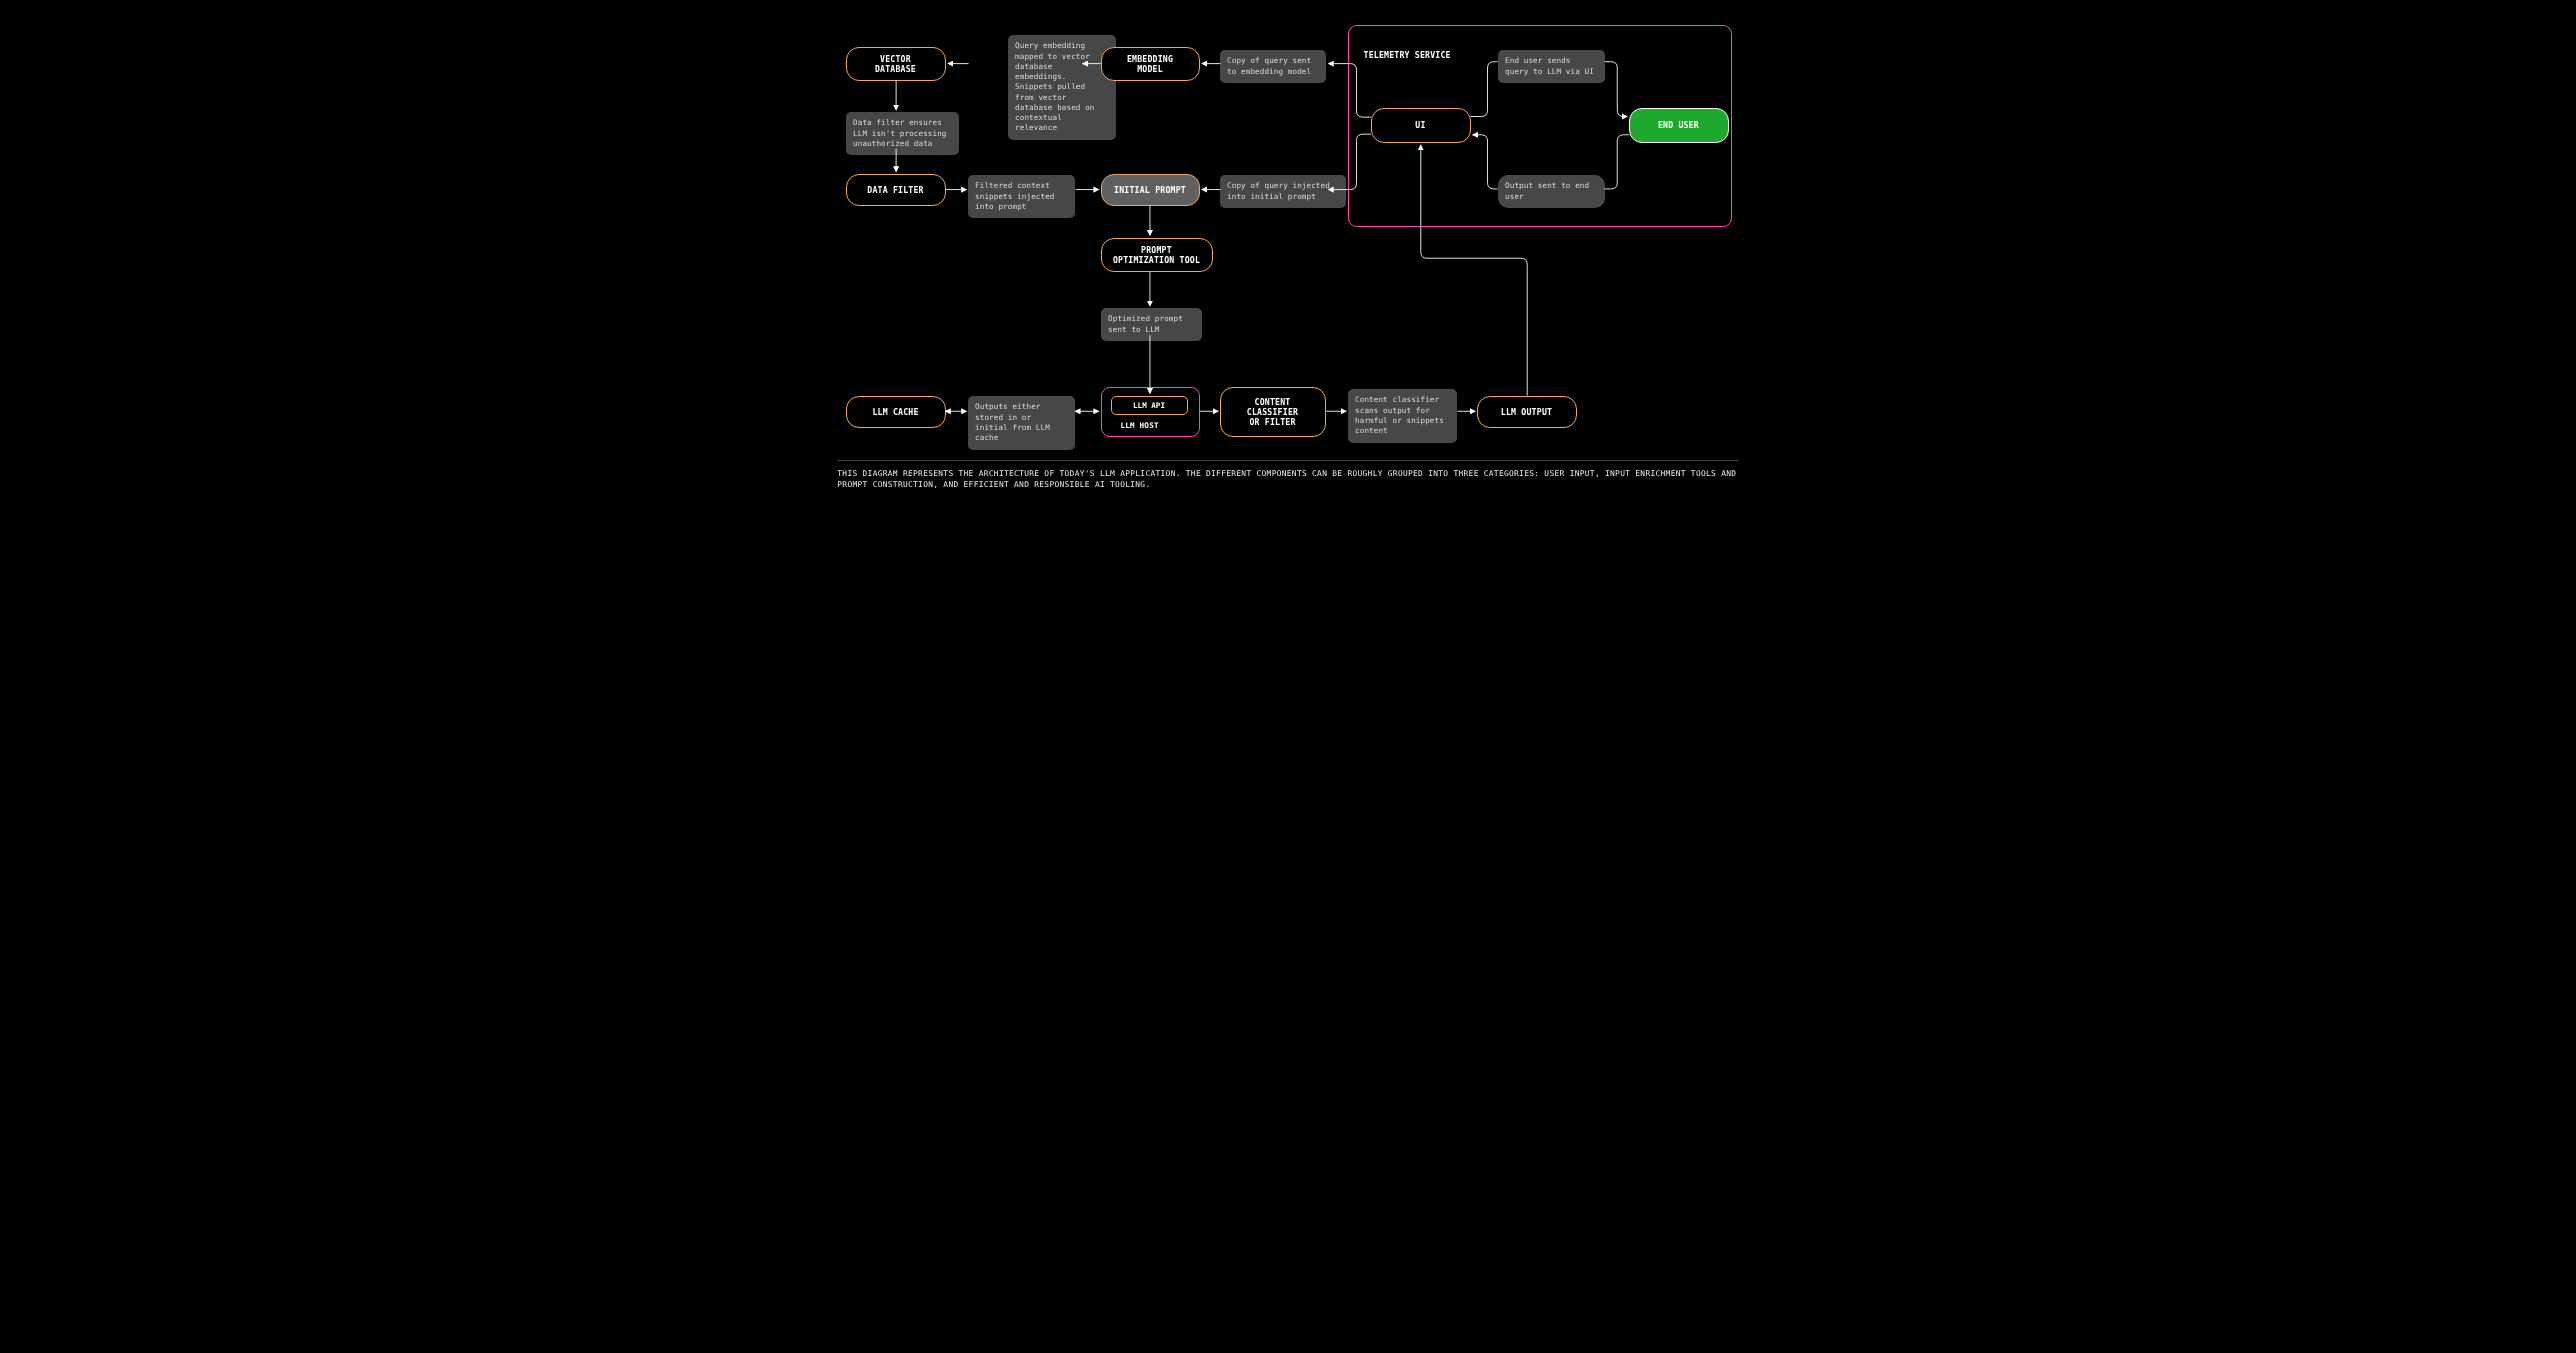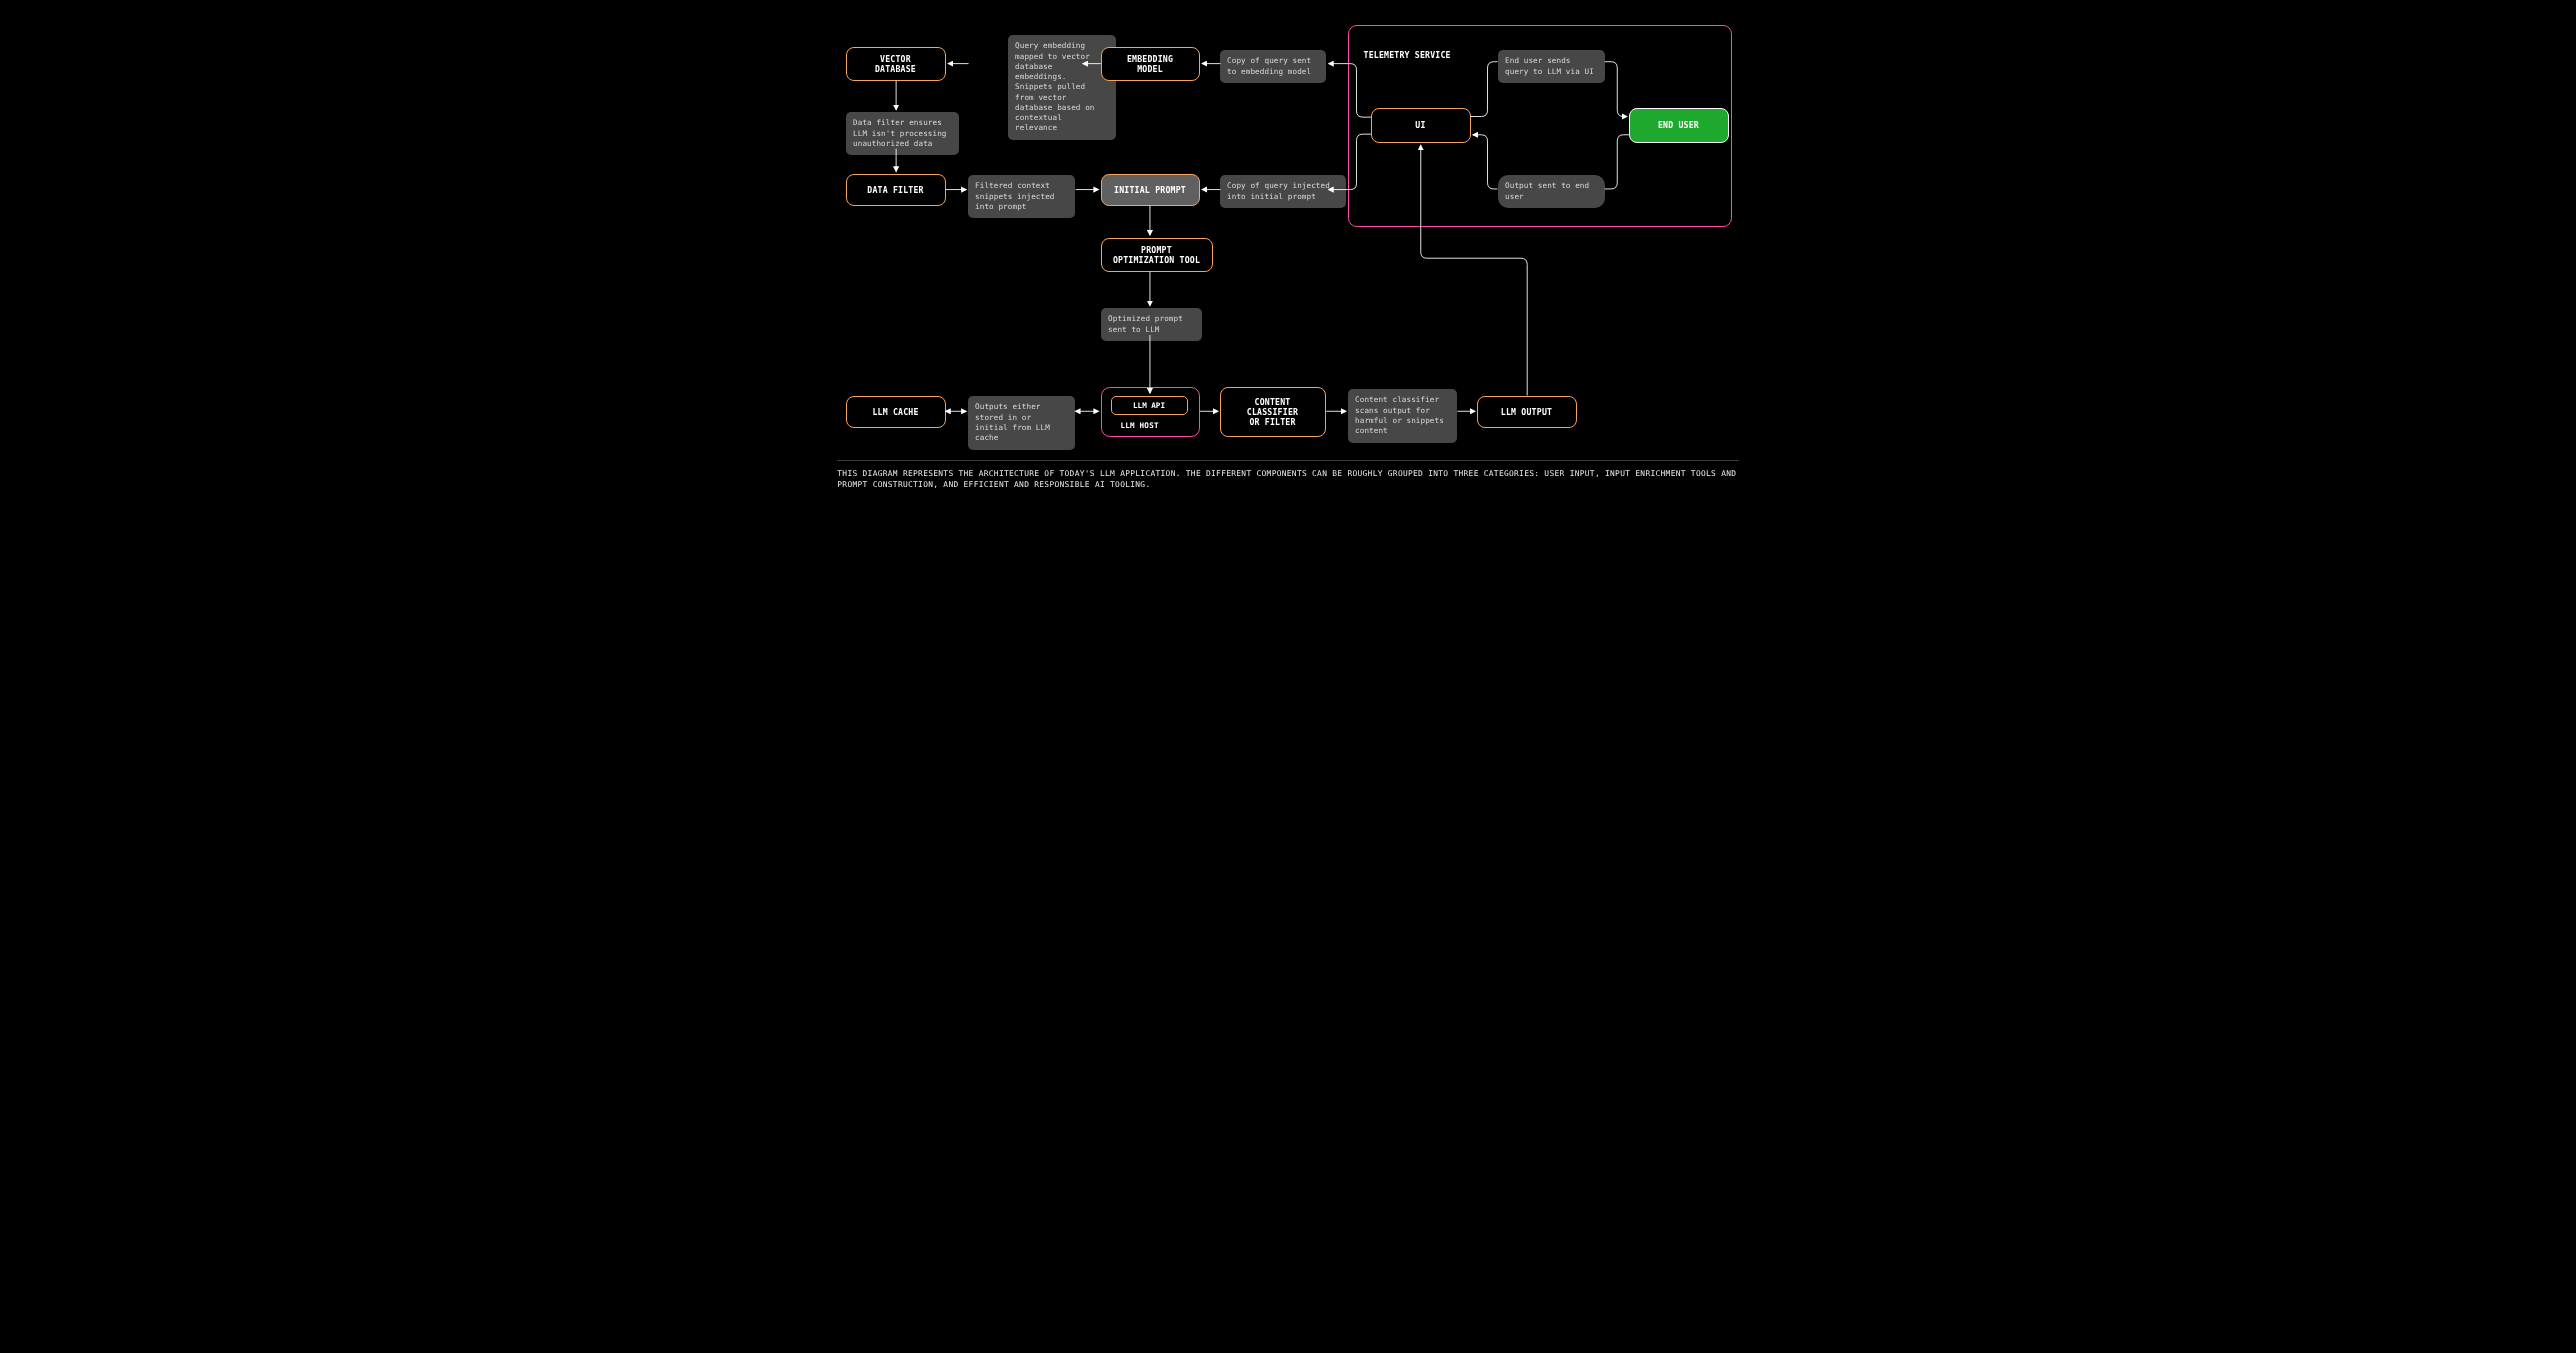--- a/index.html
+++ b/index.html
@@ -1,17 +1,17 @@
 <!DOCTYPE html>
 <html style="font-size:10px"><head>
 <meta charset="utf-8">
 <style>
   html,body{margin:0;padding:0;background:#000;color:#fff;font-family:ui-monospace,Menlo,Consolas,monospace;}
   .canvas{position:relative;width:933px;height:490px;margin:0 auto;background:#000;}
-  .node{position:absolute;box-sizing:border-box;border-radius:8px;display:flex;align-items:center;justify-content:center;text-align:center;padding:5px 8.8px;font-size:8.2px;font-weight:600;letter-spacing:0.2px;line-height:1.25;text-transform:uppercase;}
+  .node{position:absolute;box-sizing:border-box;border-radius:13px;display:flex;align-items:center;justify-content:center;text-align:center;padding:5px 8.8px;font-size:8.2px;font-weight:600;letter-spacing:0.2px;line-height:1.25;text-transform:uppercase;}
   .node-black{background:#000;color:#fff;}
   .node-grey{background:#606060;color:#fff;}
   .node-green{background:#1fa82e;color:#fff;}
   .border-orange{border:0.9px solid #f6a45b;}
   .border-white{border:0.9px solid #fff;}
   .note{position:absolute;box-sizing:border-box;background:#474747;color:#d9d9d9;border-radius:5px;font-size:7.6px;font-weight:400;text-transform:none;padding:6.3px 7.6px;line-height:1.35;letter-spacing:0.1px;}
   .region{position:absolute;box-sizing:border-box;border:0.9px solid #ff4da6;border-radius:8.8px;}
   .region-label{position:absolute;color:#fff;font-size:8.2px;font-weight:600;text-transform:uppercase;letter-spacing:0.2px;}
   .llmhost-inner{position:absolute;box-sizing:border-box;border-radius:5px;display:flex;align-items:center;justify-content:center;font-size:7.6px;font-weight:600;text-transform:uppercase;}
   hr.sep{position:absolute;left:15.8px;right:15.8px;top:460px;border:none;border-top:0.6px solid #3a3a3a;margin:0;}

